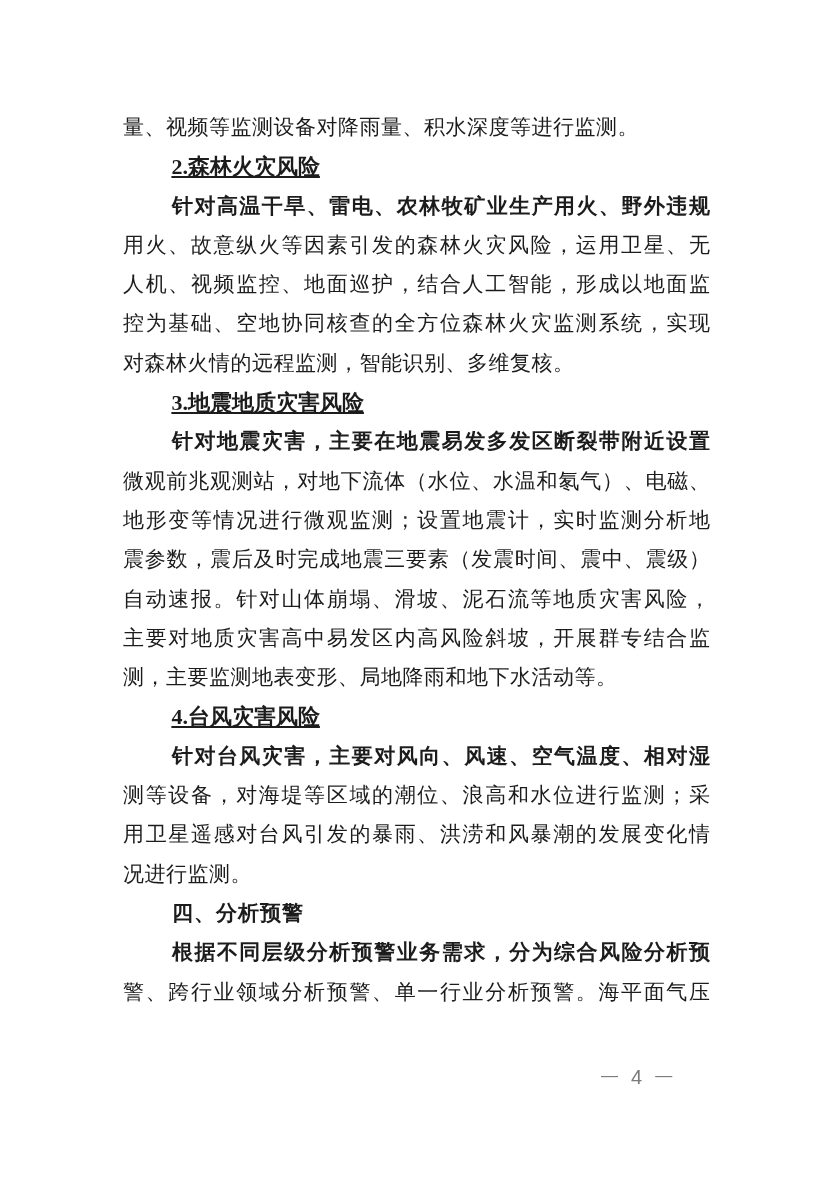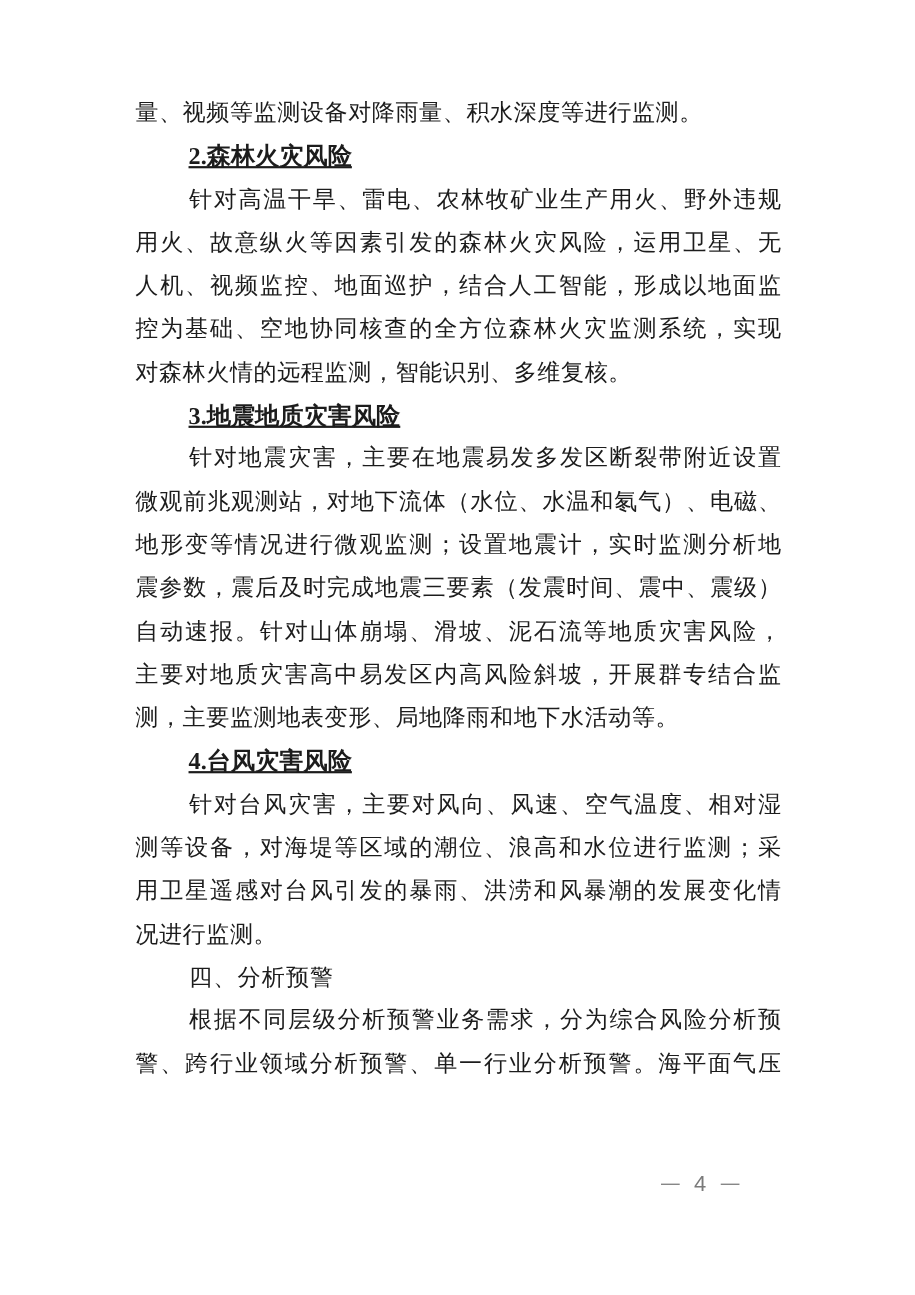--- a/index.html
+++ b/index.html
@@ -12,52 +12,53 @@
     width: 832px;
     height: 1177px;
     background: #ffffff;
     overflow: hidden;
     font-family: "Liberation Serif", "DejaVu Serif", serif;
     color: #1c1c1c;
   }
   .text-area {
     position: absolute;
     left: 123px;
-    top: 83px;
+    top: 108px;
     width: 587px;
   }
   .line {
     font-size: 21px;
     line-height: 39.3px;
     height: 39.3px;
     overflow: hidden;
     text-align: justify;
     text-align-last: justify;
     text-justify: inter-character;
   }
-  .line.body-indent { text-indent: 2.33em; }
+  .line.body-indent { text-indent: 2.33em; font-weight: bold; }
   .line.body-end {
     text-align: left;
     text-align-last: left;
     letter-spacing: 0.5px;
   }
   .line.heading-bold {
     font-weight: bold;
     font-size: 22px;
     text-indent: 2.2em;
     text-align: left;
     text-align-last: left;
     text-decoration: underline;
   }
   .line.heading-regular {
     font-size: 21px;
     text-indent: 2.33em;
     text-align: left;
     text-align-last: left;
     letter-spacing: 1px;
+    font-weight: bold;
   }
   .page-footer {
     position: absolute;
     top: 1063px;
     left: 601px;
     display: flex;
     align-items: center;
     gap: 13px;
     color: #7a7a7a;
     font-size: 20px;

